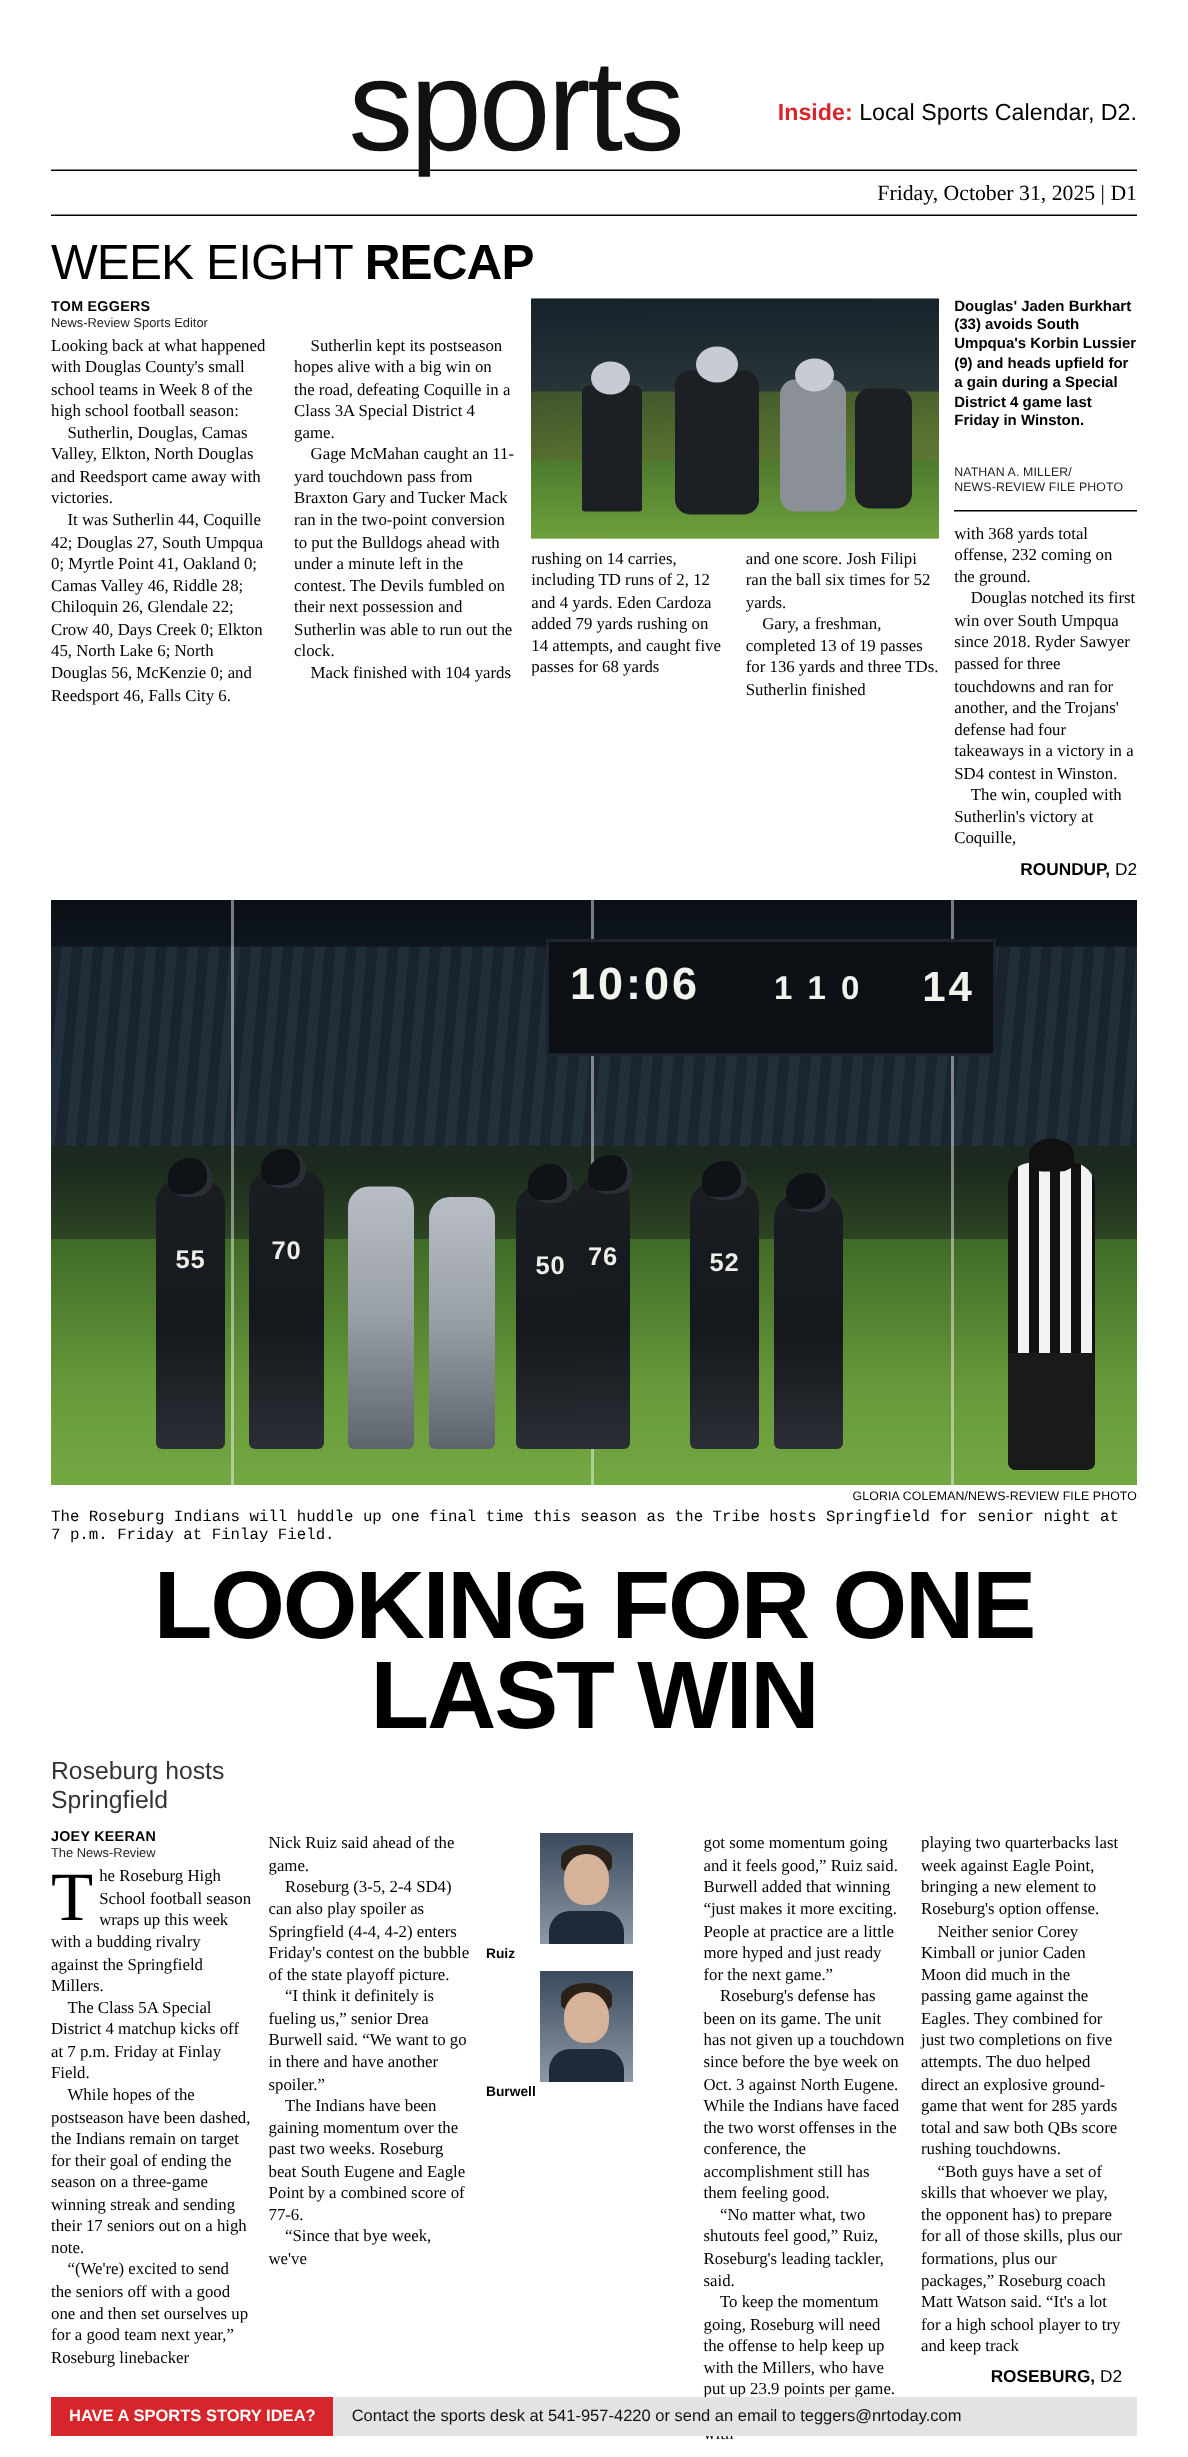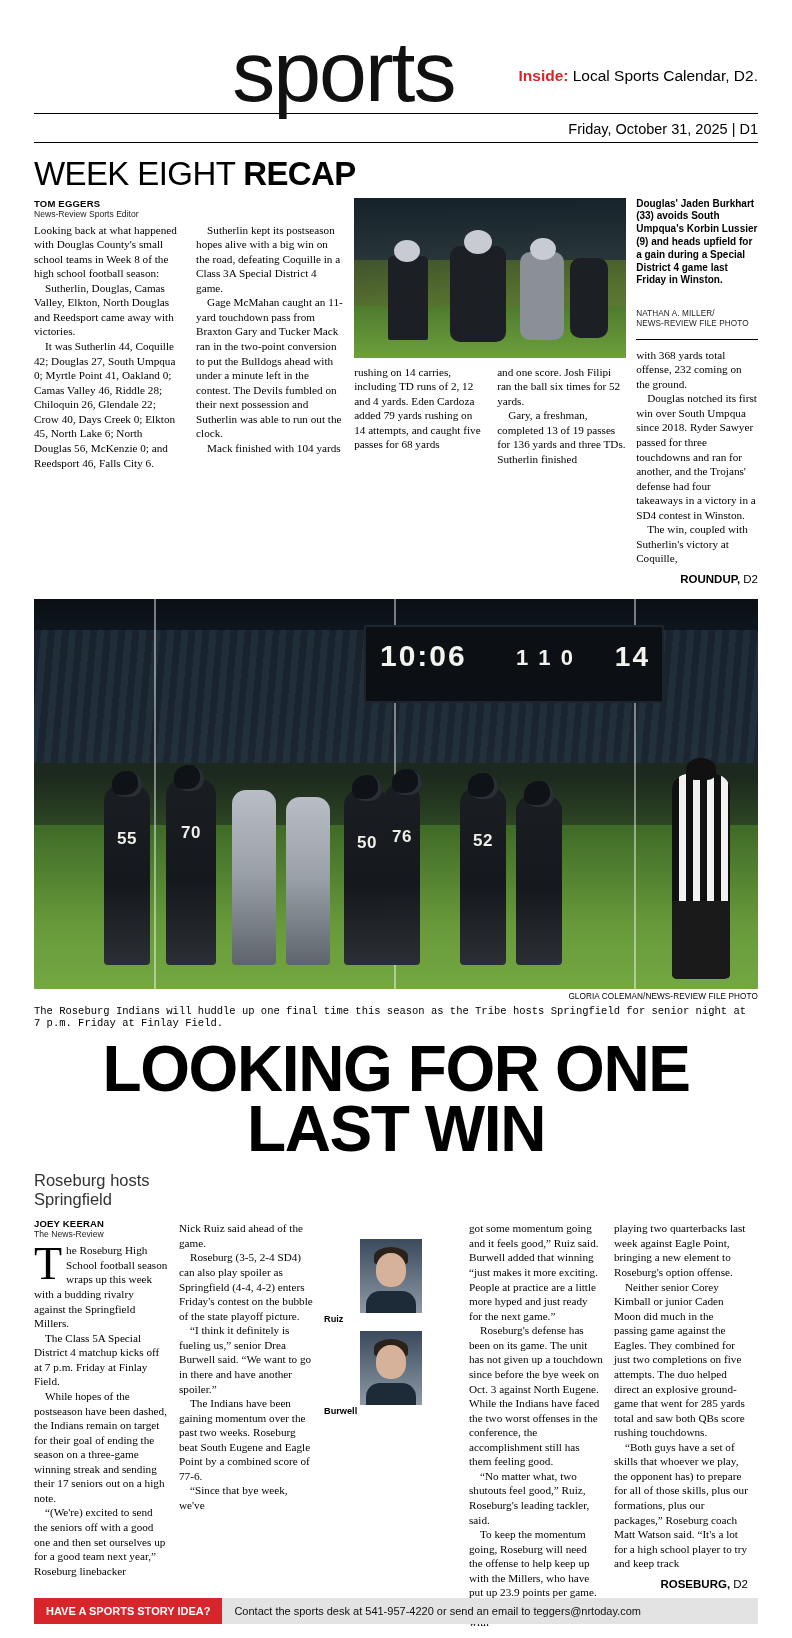--- a/index.html
+++ b/index.html
@@ -27,21 +27,21 @@
     font-family:"Liberation Sans", sans-serif;
     font-size:15.5px;
     margin-left:64px;
     margin-bottom:22px;
     white-space:nowrap;
   }
   .inside-label { color:#d7262b; font-weight:bold; }
   .rule-heavy { border-top:1.6px solid #000; margin-top:6px; }
   .dateline {
     text-align:right;
-    font-family:Liberation Sans, sans-serif;
+    font-family:Liberation Serif, serif;
     font-size:14.5px;
     padding:7px 0 5px;
     border-bottom:1.6px solid #000;
   }
 
   
   .recap-head {
     font-family:"Liberation Sans", sans-serif;
     font-size:33px;
     letter-spacing:-0.6px;
@@ -380,21 +380,21 @@
       <div class="body-txt" style="margin-top:50px">
         <p class="noind">Nick Ruiz said ahead of the game.</p>
         <p>Roseburg (3-5, 2-4 SD4) can also play spoiler as Springfield (4-4, 4-2) enters Friday's contest on the bubble of the state playoff picture.</p>
         <p>“I think it definitely is fueling us,” senior Drea Burwell said. “We want to go in there and have another spoiler.”</p>
         <p>The Indians have been gaining momentum over the past two weeks. Roseburg beat South Eugene and Eagle Point by a combined score of 77-6.</p>
         <p>“Since that bye week, we've</p>
       </div>
     </div>
 
     <div class="story-col wmug">
-      <div style="margin-top:68px">
+      <div style="margin-top:50px">
         <div class="mug">
           <div class="hair"></div>
           <div class="face"></div>
           <div class="body"></div>
         </div>
         <div class="mug-name">Ruiz</div>
       </div>
       <div>
         <div class="mug">
           <div class="hair"></div>

